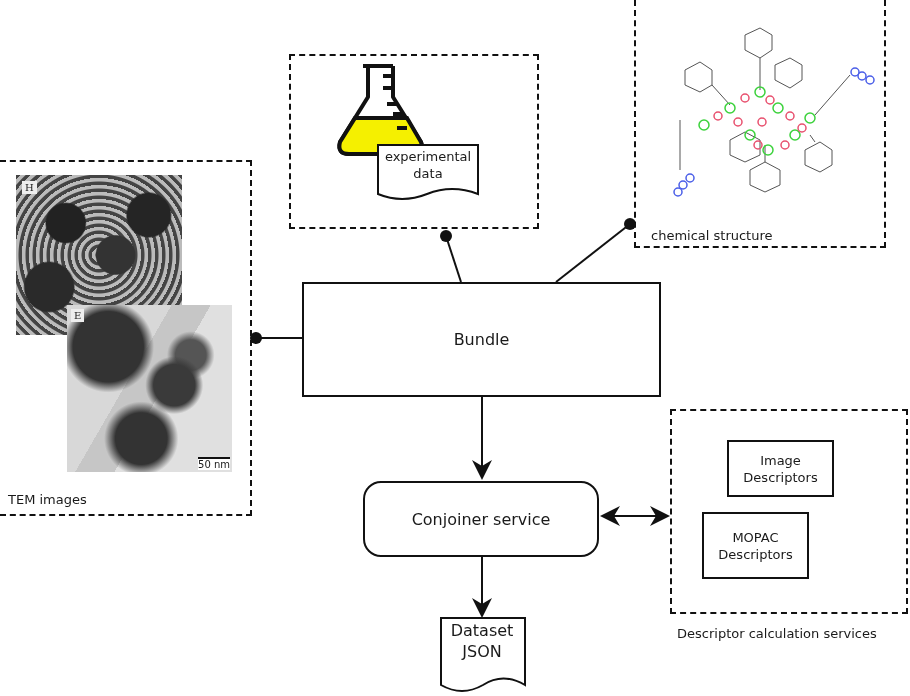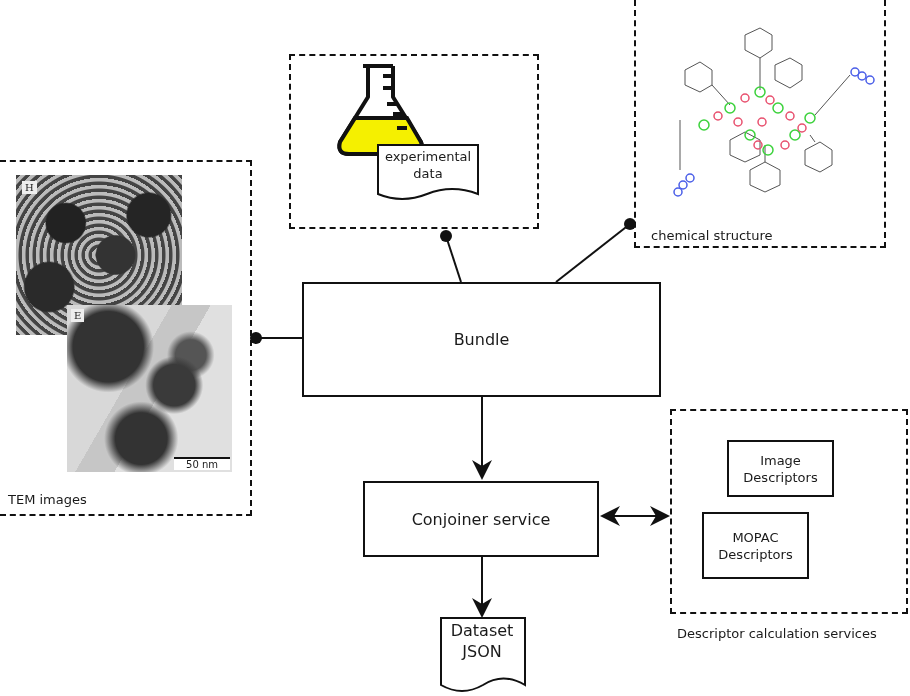--- a/index.html
+++ b/index.html
@@ -34,21 +34,21 @@
   </defs>
   <line x1="482" y1="557" x2="482" y2="616" stroke="#111" stroke-width="2" marker-end="url(#ah)"></line>
 </svg>
 
 <div class="dash" style="left:0;top:160px;width:252px;height:356px;border-left:none;"></div>
 <div class="abs" style="left:16px;top:175px;width:166px;height:160px;background:radial-gradient(circle at 30% 30%,#222 0 12%,transparent 13%),radial-gradient(circle at 60% 50%,#333 0 15%,transparent 16%),radial-gradient(circle at 20% 70%,#2a2a2a 0 14%,transparent 15%),radial-gradient(circle at 80% 25%,#252525 0 12%,transparent 13%),repeating-radial-gradient(circle at 50% 50%,#444 0 3px,#bbb 4px 7px);">
   <span class="abs" style="left:6px;top:6px;font-family:'DejaVu Serif',serif;font-size:10px;background:#eee;padding:1px 3px;">H</span>
 </div>
 <div class="abs" style="left:67px;top:305px;width:165px;height:167px;background:radial-gradient(circle at 25% 25%,#333 0 20%,transparent 26%),radial-gradient(circle at 65% 48%,#3a3a3a 0 15%,transparent 21%),radial-gradient(circle at 45% 80%,#333 0 16%,transparent 23%),radial-gradient(circle at 75% 30%,#555 0 9%,transparent 14%),linear-gradient(120deg,#d8d8d8 0 40%,#c6c6c6 40% 55%,#e0e0e0 55%);">
   <span class="abs" style="left:4px;top:4px;font-family:'DejaVu Serif',serif;font-size:10px;background:#eee;padding:1px 3px;">E</span>
-  <span class="abs" style="right:2px;bottom:2px;font-size:10px;background:#fff;padding:0 12px;border-top:2px solid #111;">50 nm</span>
+  <span class="abs" style="right:2px;bottom:2px;font-size:10px;background:#fff;padding:0 0;border-top:2px solid #111;">50 nm</span>
 </div>
 <span class="lbl" style="left:8px;top:492px;">TEM images</span>
 
 <div class="dash" style="left:289px;top:54px;width:250px;height:175px;"></div>
 <svg class="abs" style="left:335px;top:62px;" width="110" height="100" viewBox="0 0 110 100">
   <path d="M28,4 L58,4 M33,4 L33,35 L5,80 Q2,92 14,92 L78,92 Q90,92 86,80 L58,35 L58,4" fill="none" stroke="#111" stroke-width="4" stroke-linejoin="round"></path>
   <path d="M20,56 L72,56 L86,80 Q90,92 78,92 L14,92 Q2,92 5,80 Z" fill="#f5f000" stroke="#111" stroke-width="4"></path>
   <path d="M58,14 L48,14 M58,26 L48,26 M62,42 L52,42 M68,52 L58,52 M72,66 L62,66" stroke="#111" stroke-width="4"></path>
 </svg>
 <svg class="abs" style="left:377px;top:144px;" width="102" height="58" viewBox="0 0 102 58">
@@ -104,21 +104,21 @@
       <circle cx="33" cy="175" r="4"></circle>
       <circle cx="28" cy="182" r="4"></circle>
   </g>
 </svg>
 <span class="lbl" style="left:651px;top:228px;">chemical structure</span>
 
 <div class="box" style="left:302px;top:282px;width:359px;height:115px;font-size:16px;line-height:22px;">
   <div>Bundle</div>
 </div>
 
-<div class="box" style="left:363px;top:481px;width:236px;height:76px;font-size:16px;">
+<div class="box" style="left:363px;top:481px;width:236px;height:76px;font-size:16px;border-radius:18px;">
   <div>Conjoiner service</div>
 </div>
 
 <div class="dash" style="left:670px;top:409px;width:238px;height:205px;"></div>
 <div class="box" style="left:727px;top:440px;width:107px;height:57px;font-size:13px;line-height:17px;">
   <div>Image</div>
   <div>Descriptors</div>
 </div>
 <div class="box" style="left:702px;top:512px;width:107px;height:67px;font-size:13px;line-height:17px;">
   <div>MOPAC</div>

